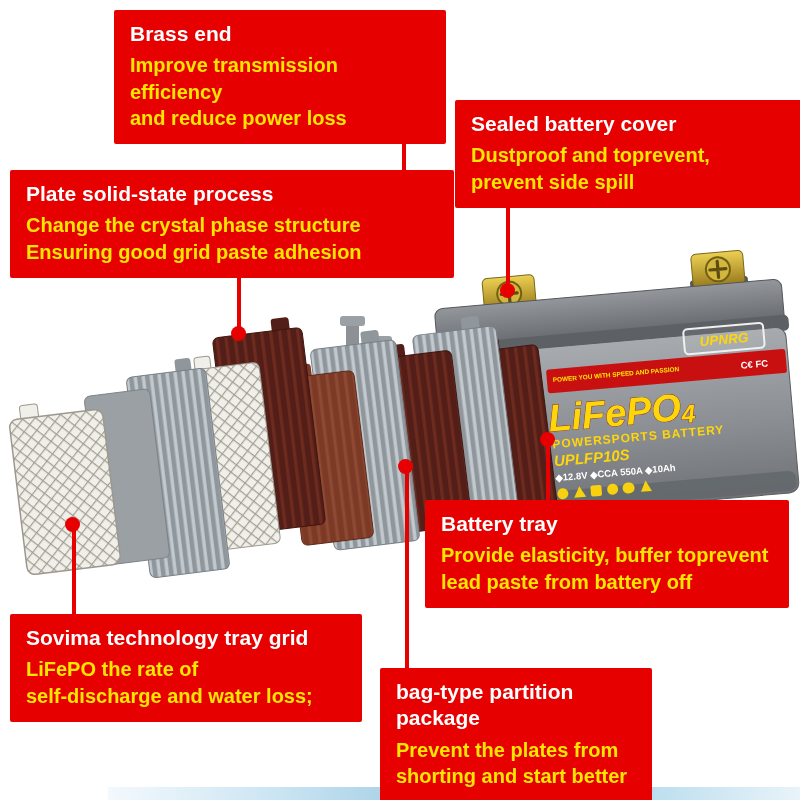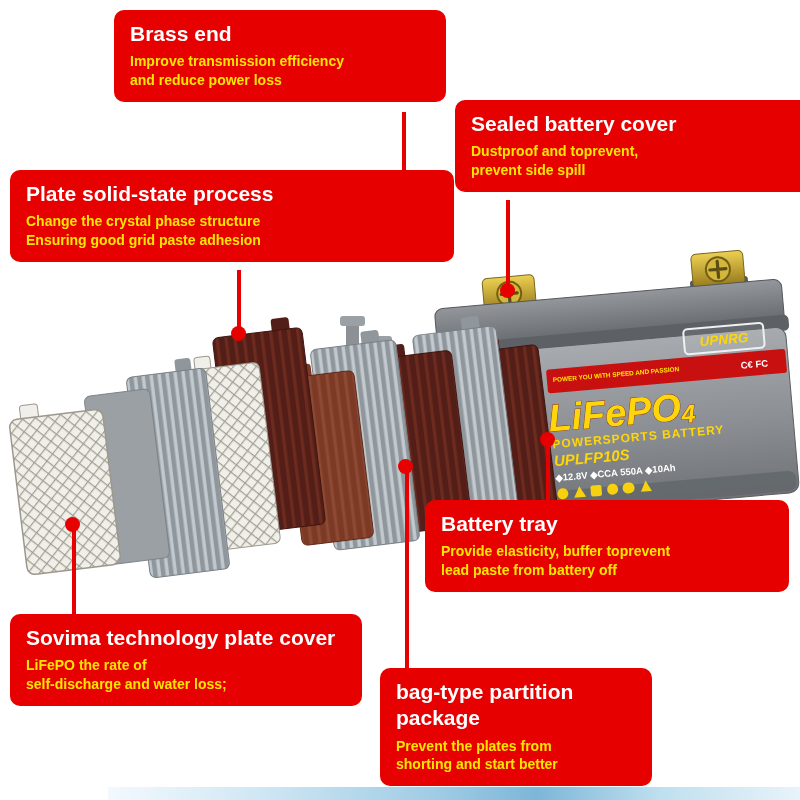--- a/index.html
+++ b/index.html
@@ -9,34 +9,34 @@
     background:#ffffff;
     position:relative;
     overflow:hidden;
   }
   #stage { position:absolute; inset:0; width:800px; height:800px; background:#ffffff; }
 
   
   .callout {
     position:absolute;
     background:#e60000;
-    border-radius:10px;
+    border-radius:2px;
     padding:11px 16px 13px 16px;
     z-index:3;
   }
   .callout h2 {
     color:#ffffff;
     font-size:21px;
     font-weight:bold;
     line-height:1.25;
     margin-bottom:5px;
   }
   .callout p {
     color:#ffe600;
-    font-size:14px;
+    font-size:20px;
     font-weight:bold;
     line-height:1.32;
     white-space:pre-line;
   }
   #co-brass     { left:114px; top:10px;  width:332px; }
   #co-sealed    { left:455px; top:100px; width:368px; }
   #co-plate     { left:10px;  top:170px; width:444px; }
   #co-tray      { left:425px; top:500px; width:364px; }
   #co-grid      { left:10px;  top:614px; width:352px; }
   #co-partition { left:380px; top:668px; width:272px; }
@@ -227,21 +227,21 @@
 Ensuring good grid paste adhesion</p>
   </div>
 
   <div class="callout" id="co-tray">
     <h2>Battery tray</h2>
     <p>Provide elasticity, buffer toprevent
 lead paste from battery off</p>
   </div>
 
   <div class="callout" id="co-grid">
-    <h2>Sovima technology plate cover</h2>
+    <h2>Sovima technology tray grid</h2>
     <p>LiFePO the rate of
 self-discharge and water loss;</p>
   </div>
 
   <div class="callout" id="co-partition">
     <h2>bag-type partition package</h2>
     <p>Prevent the plates from
 shorting and start better</p>
   </div>
 

